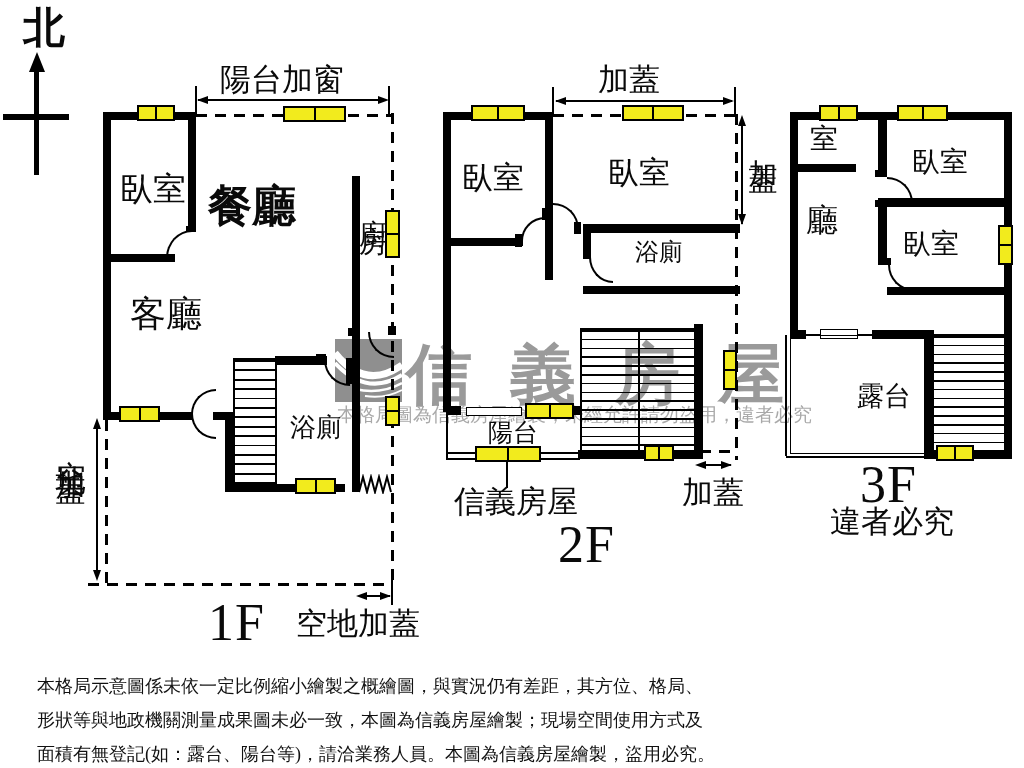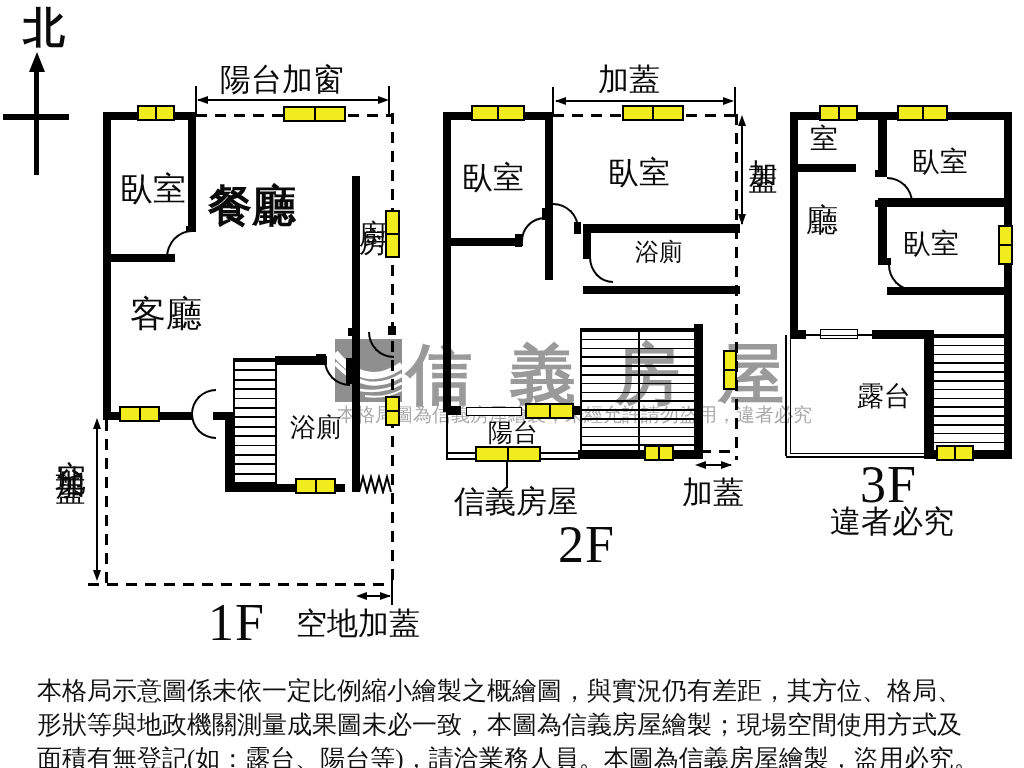--- a/index.html
+++ b/index.html
@@ -35,21 +35,21 @@
   .ar-d{border-left:4px solid transparent;border-right:4px solid transparent;border-top:11px solid #000;}
   
   .lbl{position:absolute;white-space:nowrap;color:#0a0a0a;line-height:1.05;}
   .vert{writing-mode:vertical-rl;text-orientation:upright;white-space:normal;}
   .flbl{font-size:52px;letter-spacing:1px;}
   
   .wm-brand{position:absolute;left:406px;top:330px;font-size:66px;font-weight:bold;
             letter-spacing:38px;color:var(--watermark-gray,#9a9a9a);white-space:nowrap;}
   .wm-notice{position:absolute;left:337px;top:402px;font-size:19px;color:#a9a9a9;white-space:nowrap;}
   .wm-logo{position:absolute;left:335px;top:339px;width:67px;height:63px;background:#8f8f8f;}
-  .disc{position:absolute;left:37px;font-size:25px;letter-spacing:0;color:#111;white-space:nowrap;}
+  .disc{position:absolute;left:37px;font-size:18px;letter-spacing:0;color:#111;white-space:nowrap;}
 </style>
 </head>
 <body>
 
 <div id="canvas">
 
   <div>
     <div class="wm-logo">
       <svg width="67" height="63">
         <path d="M0,14 Q30,52 67,26" stroke="#fff" stroke-width="7" fill="none"></path>

